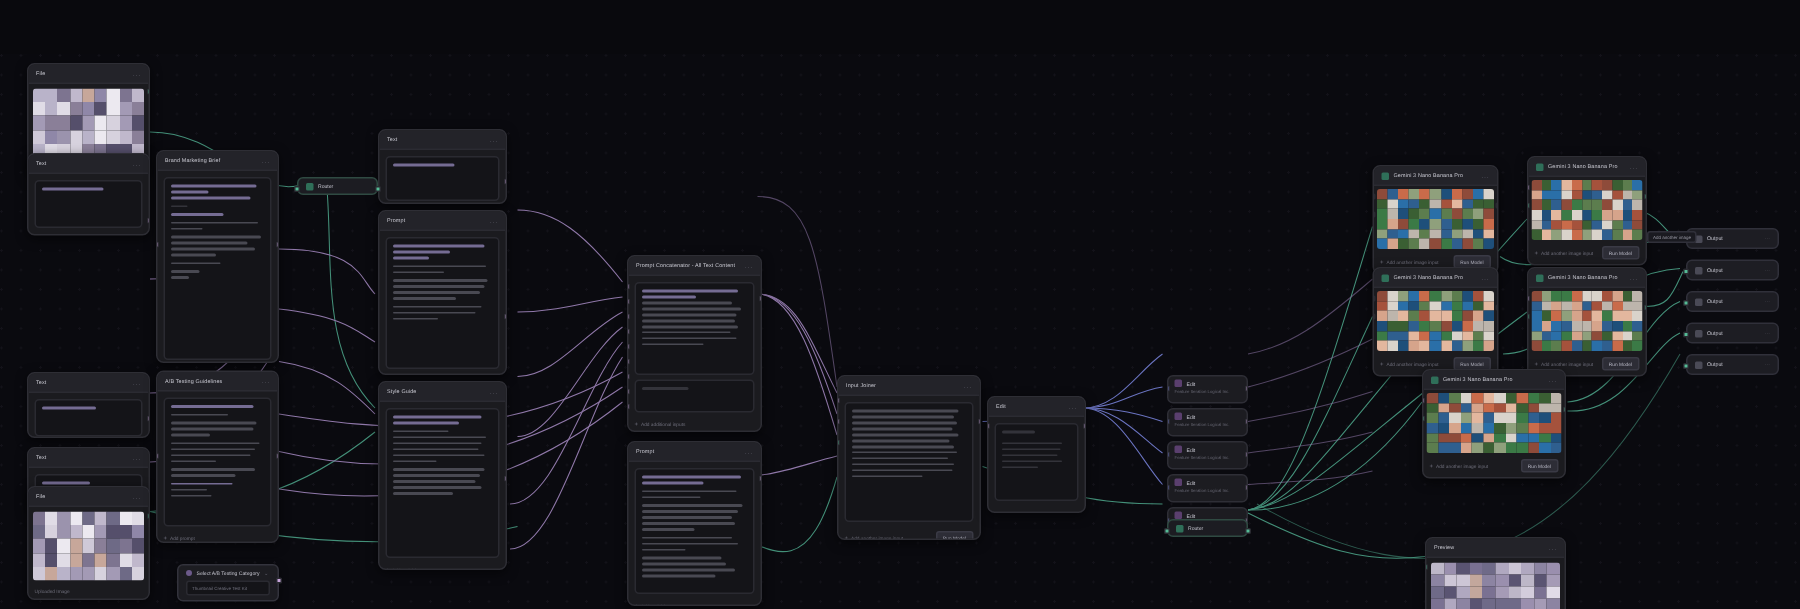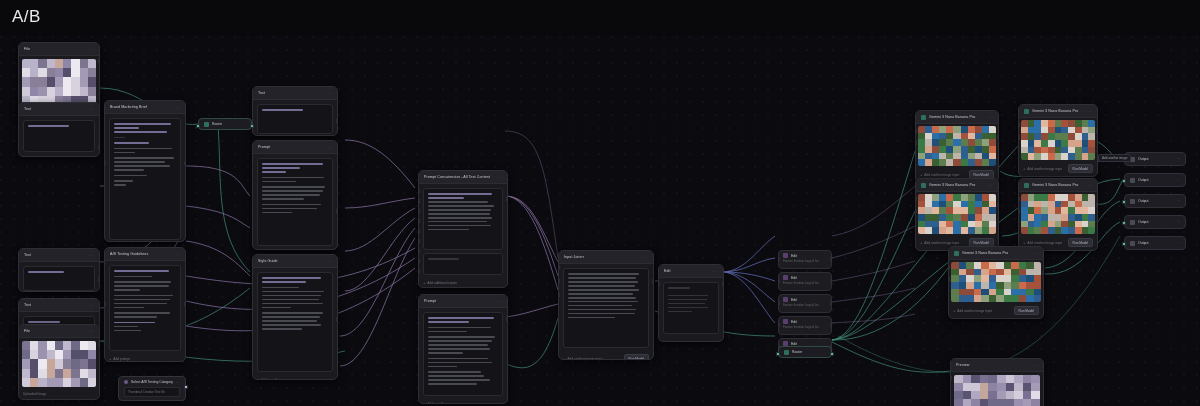--- a/index.html
+++ b/index.html
@@ -130,23 +130,20 @@
     background:#1c1c22; border:1px solid #2f4a42; border-radius:4px;
     padding:2.5px 6px 2.5px 5px;
   }
   .router-label { font-size:3.4px; color:#c4c4ce; }
 </style>
 </head>
 <body>
 
 <div id="app">
 
-  <div class="topbar">
-    <div class="topbar-title">A/B</div>
-  </div>
 
   <div class="canvas">
 
     <svg class="wires" viewBox="0 0 1200 370">
       <g fill="none" stroke-width="0.7" opacity="0.85">
 
         <path d="M100,52 C150,52 170,100 205,86" stroke="#4ea88c"></path>
         <path d="M218,90 C222,140 214,200 250,236" stroke="#4ea88c"></path>
         <path d="M100,305 C150,300 190,300 250,252" stroke="#4ea88c"></path>
         <path d="M100,305 C200,330 280,330 345,315" stroke="#4ea88c"></path>

